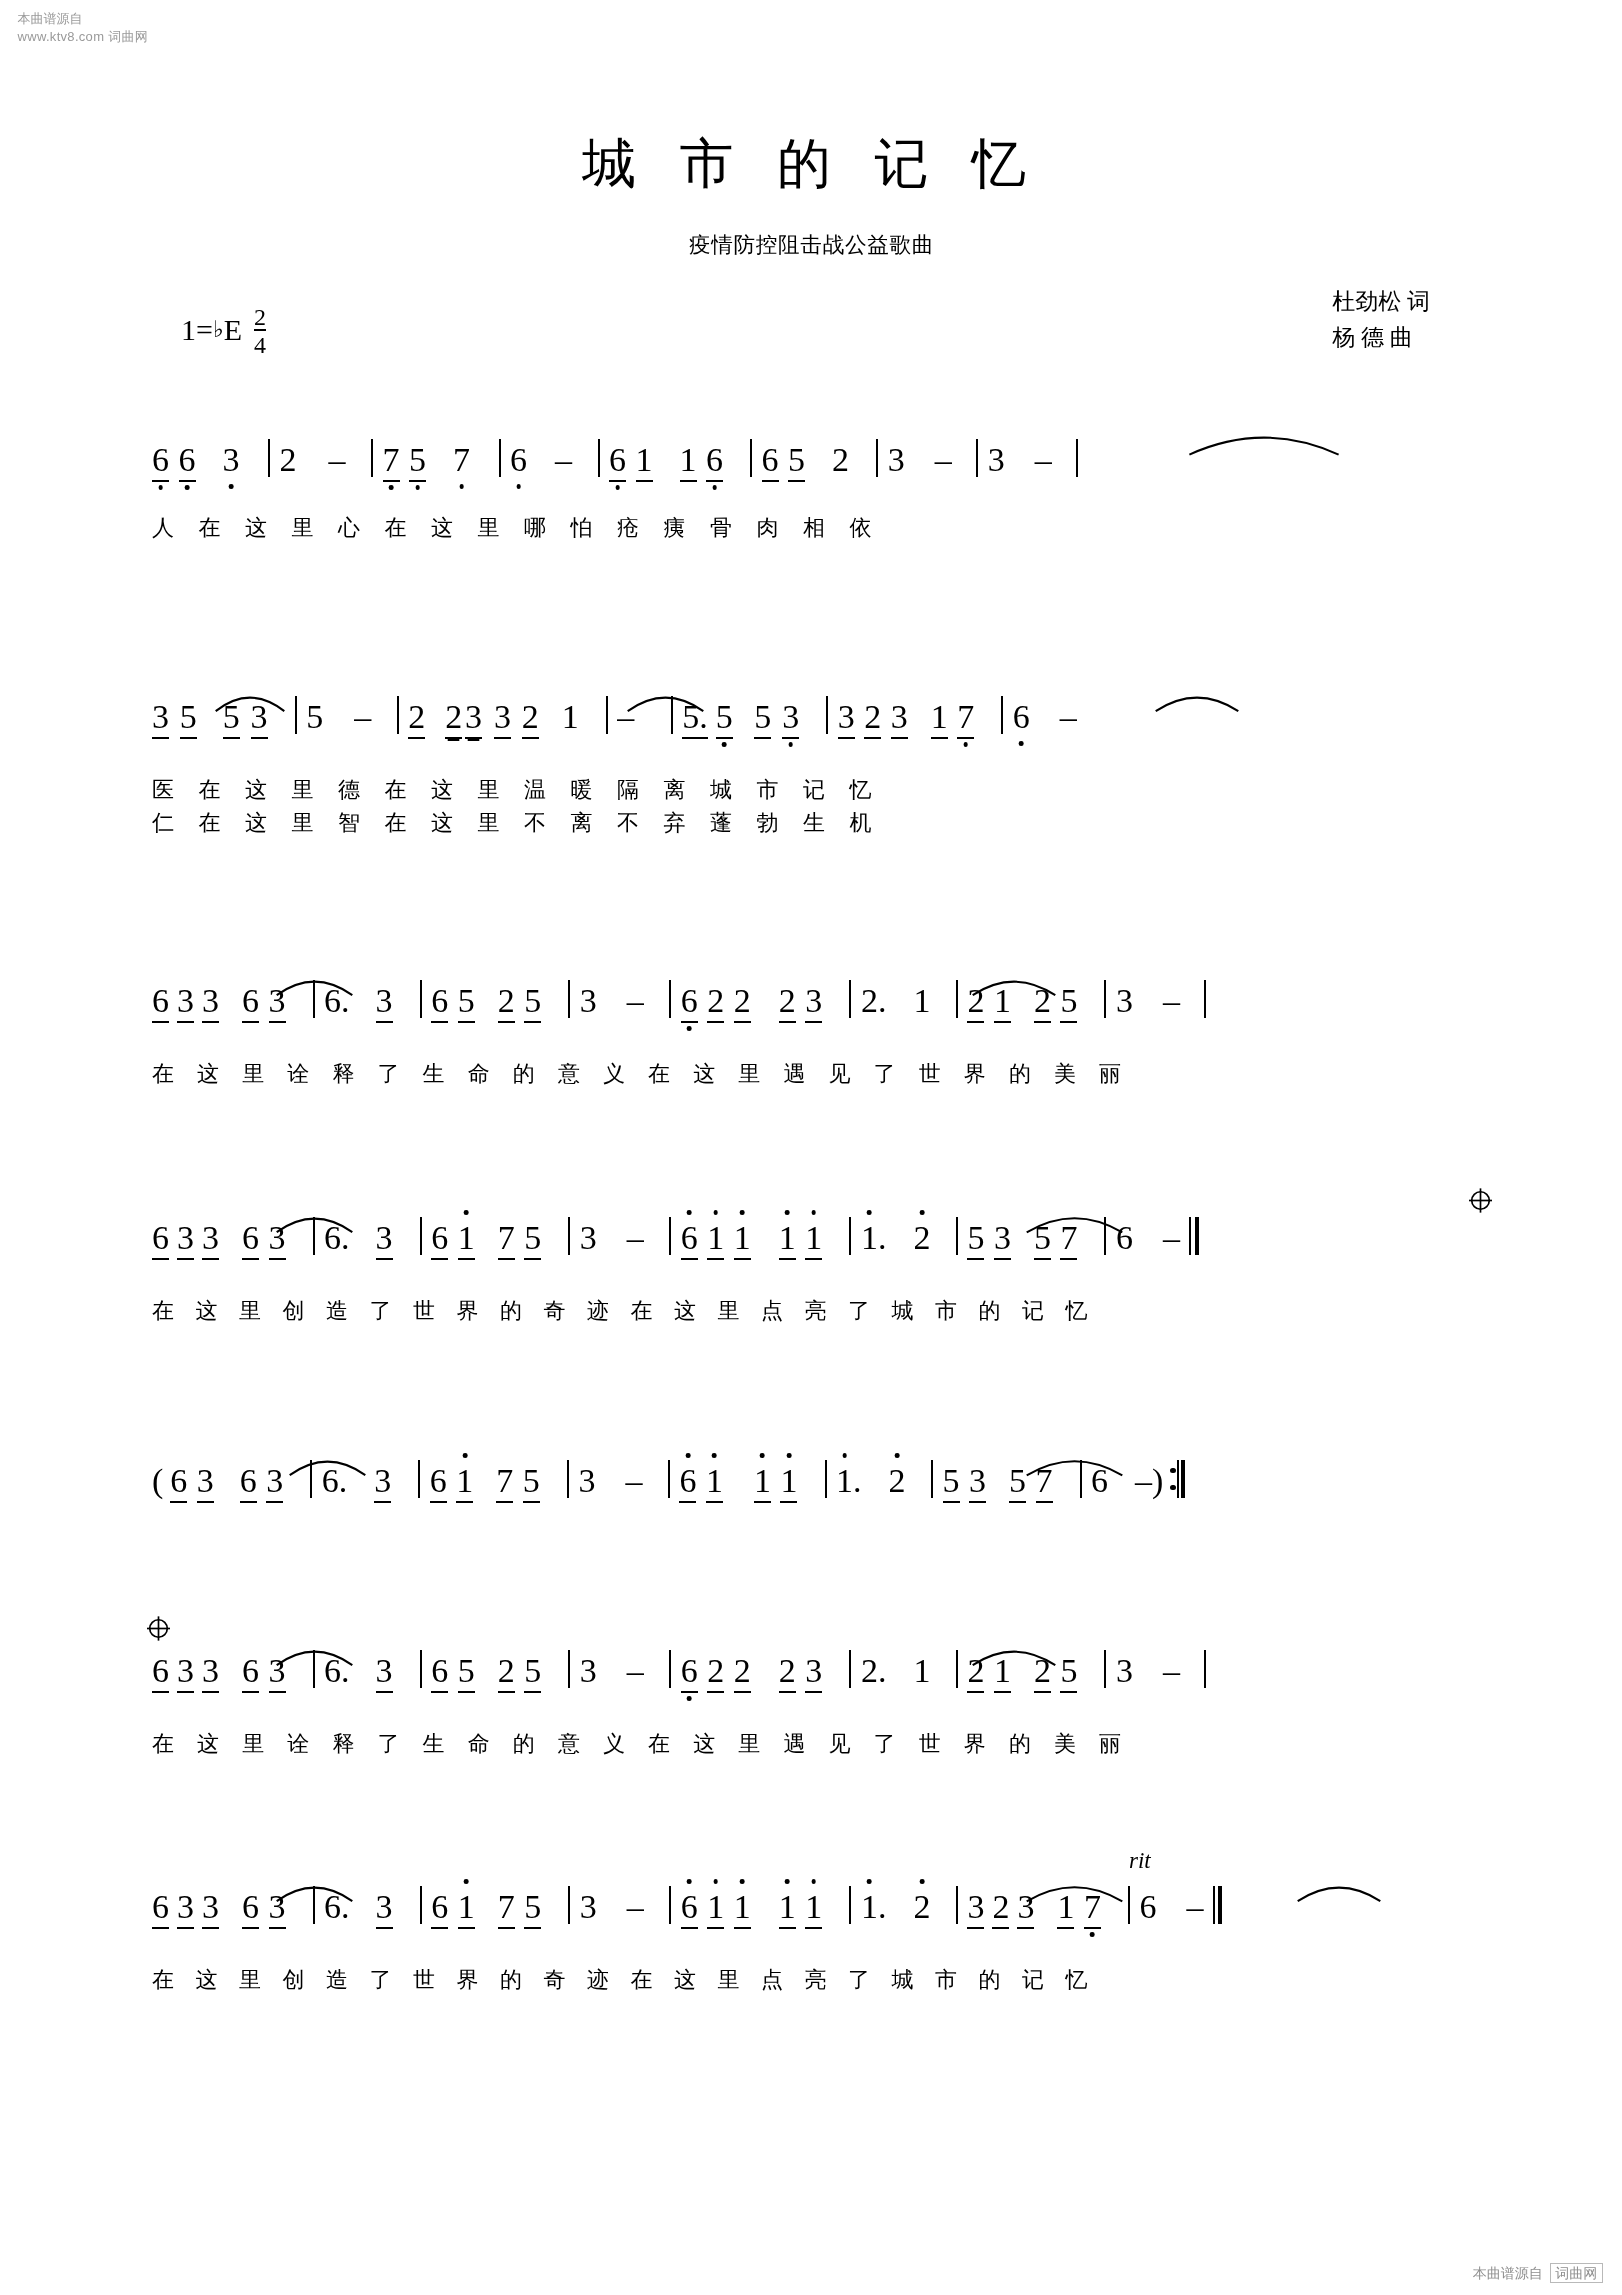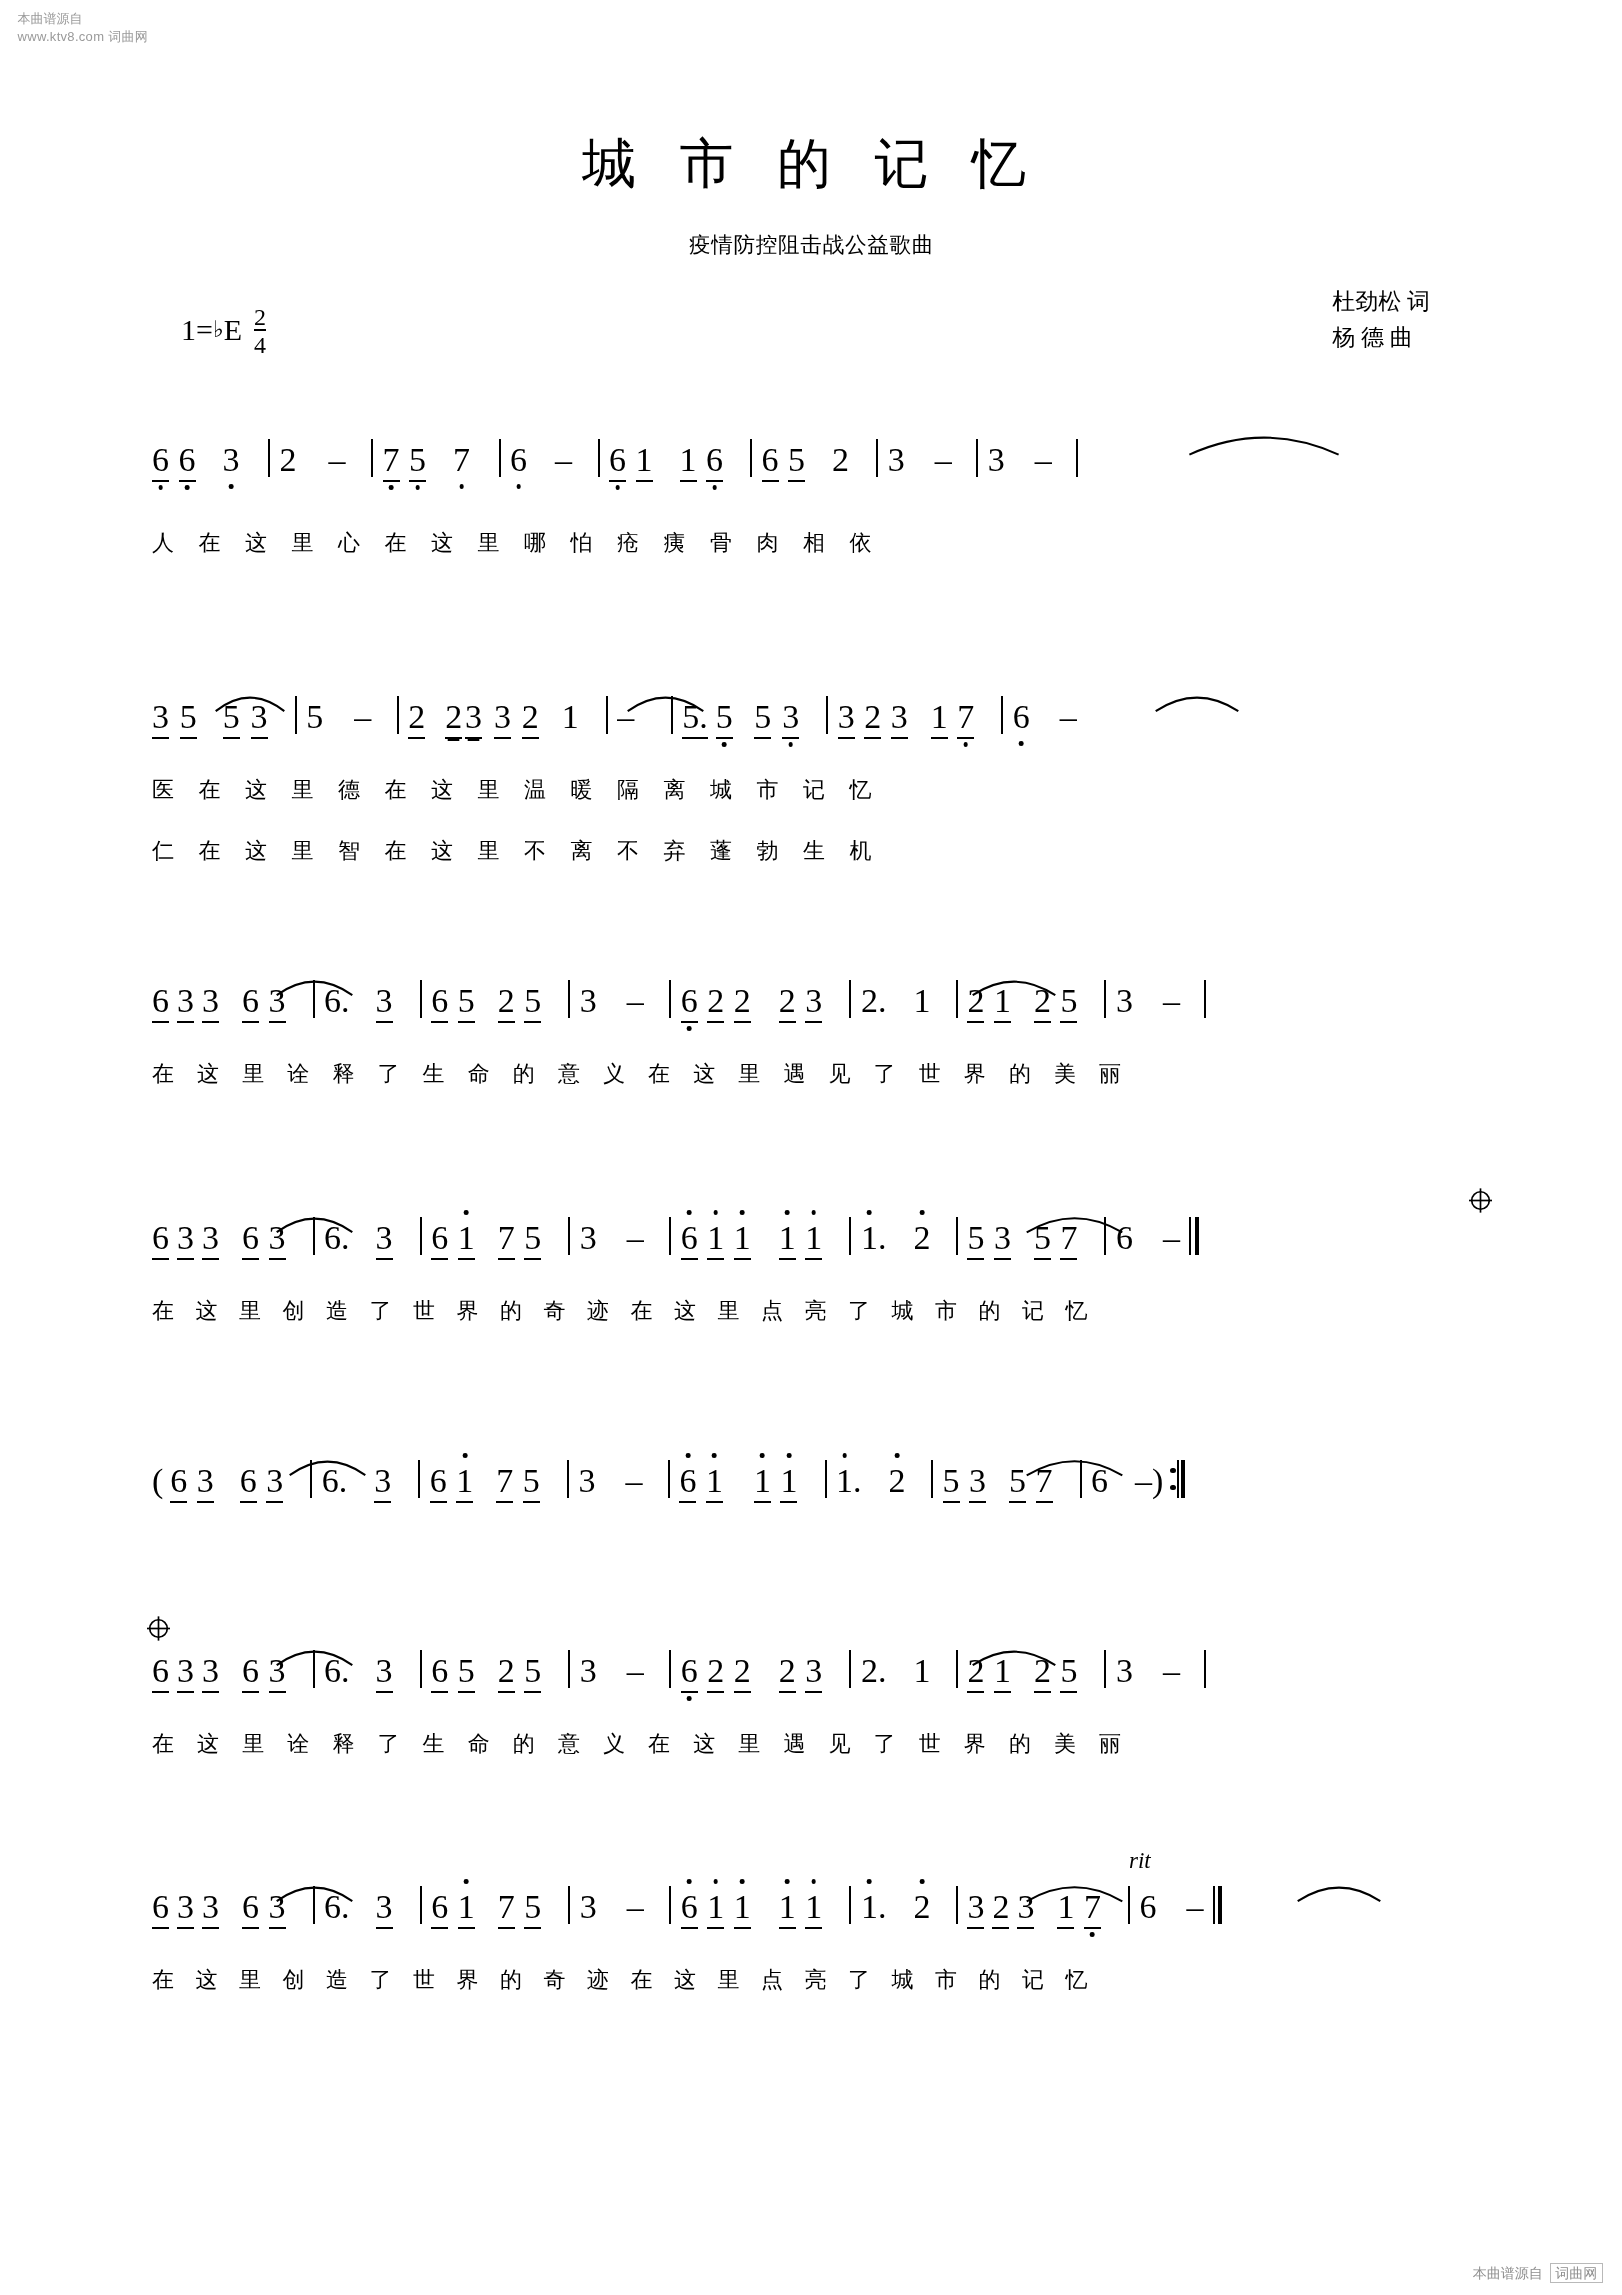--- a/index.html
+++ b/index.html
@@ -247,40 +247,40 @@
 
 <div class="system" style="top:439px">
   <div class="staffline">
     <svg class="slur" style="left:1034px; top:-15px;" width="156" height="34" viewBox="0 0 230 50">
       <path d="M5,45 Q115,-5 225,45" fill="none" stroke="#000" stroke-width="3"></path>
     </svg>
     <div class="notes">
       <span class="n"><span class="g beam1 dotdn">6</span></span><span class="sp" style="width:9.5px"></span><span class="n"><span class="g beam1 dotdn">6</span></span><span class="sp" style="width:27px"></span><span class="n"><span class="g dotdn">3</span></span><span class="sp" style="width:19px"></span><span class="bar"></span><span class="n">2</span><span class="sp" style="width:32px"></span><span class="n">–</span><span class="sp" style="width:16px"></span><span class="bar"></span><span class="n"><span class="g beam1 dotdn">7</span></span><span class="sp" style="width:9.5px"></span><span class="n"><span class="g beam1 dotdn">5</span></span><span class="sp" style="width:27px"></span><span class="n"><span class="g dotdn">7</span></span><span class="sp" style="width:19px"></span><span class="bar"></span><span class="n"><span class="g dotdn">6</span></span><span class="sp" style="width:28px"></span><span class="n">–</span><span class="sp" style="width:16px"></span><span class="bar"></span><span class="n"><span class="g beam1 dotdn">6</span></span><span class="sp" style="width:9.5px"></span><span class="n"><span class="g beam1">1</span></span><span class="sp" style="width:27px"></span><span class="n"><span class="g beam1">1</span></span><span class="sp" style="width:9.5px"></span><span class="n"><span class="g beam1 dotdn">6</span></span><span class="sp" style="width:17.6px"></span><span class="bar"></span><span class="n"><span class="g beam1">6</span></span><span class="sp" style="width:9.5px"></span><span class="n"><span class="g beam1">5</span></span><span class="sp" style="width:27px"></span><span class="n">2</span><span class="sp" style="width:17.6px"></span><span class="bar"></span><span class="n">3</span><span class="sp" style="width:30px"></span><span class="n">–</span><span class="sp" style="width:15px"></span><span class="bar"></span><span class="n">3</span><span class="sp" style="width:30px"></span><span class="n">–</span><span class="sp" style="width:15px"></span><span class="bar"></span>
     </div>
   </div>
-  <div class="lyricline" style="margin-top:15px; letter-spacing:9.5px;">人 在 这 里    心 在 这 里    哪 怕 疮 痍  骨 肉  相  依</div>
+  <div class="lyricline" style="letter-spacing:9.5px;">人 在 这 里    心 在 这 里    哪 怕 疮 痍  骨 肉  相  依</div>
 </div>
 
 <div class="system" style="top:696px">
   <div class="staffline">
     <svg class="slur" style="left:61px; top:-12px;" width="74" height="30" viewBox="0 0 110 44">
       <path d="M4,40 Q55,0 106,40" fill="none" stroke="#000" stroke-width="3"></path>
     </svg>
     <svg class="slur" style="left:473px; top:-12px;" width="81" height="30" viewBox="0 0 120 44">
       <path d="M4,40 Q60,0 116,40" fill="none" stroke="#000" stroke-width="3"></path>
     </svg>
     <svg class="slur" style="left:1001px; top:-12px;" width="88" height="30" viewBox="0 0 130 44">
       <path d="M4,40 Q65,0 126,40" fill="none" stroke="#000" stroke-width="3"></path>
     </svg>
     <div class="notes">
       <span class="n"><span class="g beam1">3</span></span><span class="sp" style="width:10.8px"></span><span class="n"><span class="g beam1">5</span></span><span class="sp" style="width:26px"></span><span class="n"><span class="g beam1">5</span></span><span class="sp" style="width:10.8px"></span><span class="n"><span class="g beam1">3</span></span><span class="sp" style="width:17.6px"></span><span class="bar"></span><span class="n">5</span><span class="sp" style="width:31px"></span><span class="n">–</span><span class="sp" style="width:16px"></span><span class="bar"></span><span class="n"><span class="g beam1">2</span></span><span class="sp" style="width:20px"></span><span class="n"><span class="g beam2">2</span></span><span class="sp" style="width:2.7px"></span><span class="n"><span class="g beam2">3</span></span><span class="sp" style="width:12px"></span><span class="n"><span class="g beam1">3</span></span><span class="sp" style="width:10.8px"></span><span class="n"><span class="g beam1">2</span></span><span class="sp" style="width:23px"></span><span class="n">1</span><span class="sp" style="width:17.6px"></span><span class="bar"></span><span class="n">–</span><span class="sp" style="width:27px"></span><span class="bar"></span><span class="n"><span class="g beam1">5.</span></span><span class="sp" style="width:8px"></span><span class="n"><span class="g beam1 dotdn">5</span></span><span class="sp" style="width:21.6px"></span><span class="n"><span class="g beam1">5</span></span><span class="sp" style="width:10.8px"></span><span class="n"><span class="g beam1 dotdn">3</span></span><span class="sp" style="width:17.6px"></span><span class="bar"></span><span class="n"><span class="g beam1">3</span></span><span class="sp" style="width:9.5px"></span><span class="n"><span class="g beam1">2</span></span><span class="sp" style="width:9.5px"></span><span class="n"><span class="g beam1">3</span></span><span class="sp" style="width:23px"></span><span class="n"><span class="g beam1">1</span></span><span class="sp" style="width:9.5px"></span><span class="n"><span class="g beam1 dotdn">7</span></span><span class="sp" style="width:17.6px"></span><span class="bar"></span><span class="n"><span class="g dotdn">6</span></span><span class="sp" style="width:30px"></span><span class="n">–</span>
     </div>
   </div>
   <div class="lyricline" style="margin-top:5.4px; letter-spacing:9.5px;">医 在 这  里    德 在  这  里    温 暖 隔 离 城 市  记   忆</div>
-  <div class="lyricline" style="margin-top:31px; letter-spacing:9.5px;">仁 在 这  里    智 在  这  里    不 离 不 弃 蓬 勃  生   机</div>
+  <div class="lyricline" style="margin-top:3px; letter-spacing:9.5px;">仁 在 这  里    智 在  这  里    不 离 不 弃 蓬 勃  生   机</div>
 </div>
 
 <div class="system" style="top:980px">
   <div class="staffline">
     <svg class="slur" style="left:122px; top:-12px;" width="81" height="30" viewBox="0 0 120 44">
       <path d="M4,40 Q60,0 116,40" fill="none" stroke="#000" stroke-width="3"></path>
     </svg>
     <svg class="slur" style="left:818px; top:-12px;" width="88" height="30" viewBox="0 0 130 44">
       <path d="M4,40 Q65,0 126,40" fill="none" stroke="#000" stroke-width="3"></path>
     </svg>

